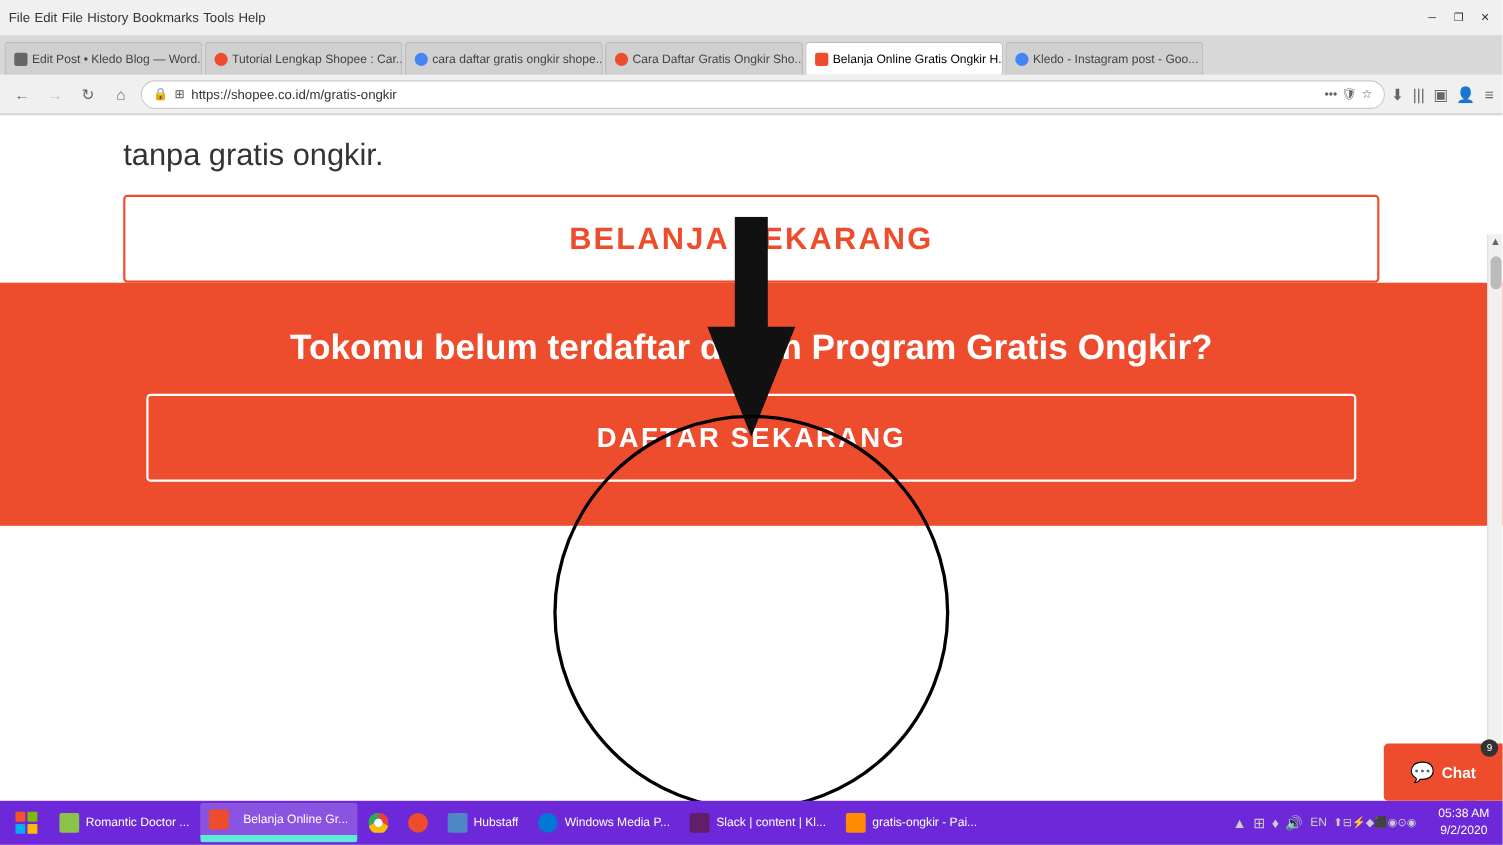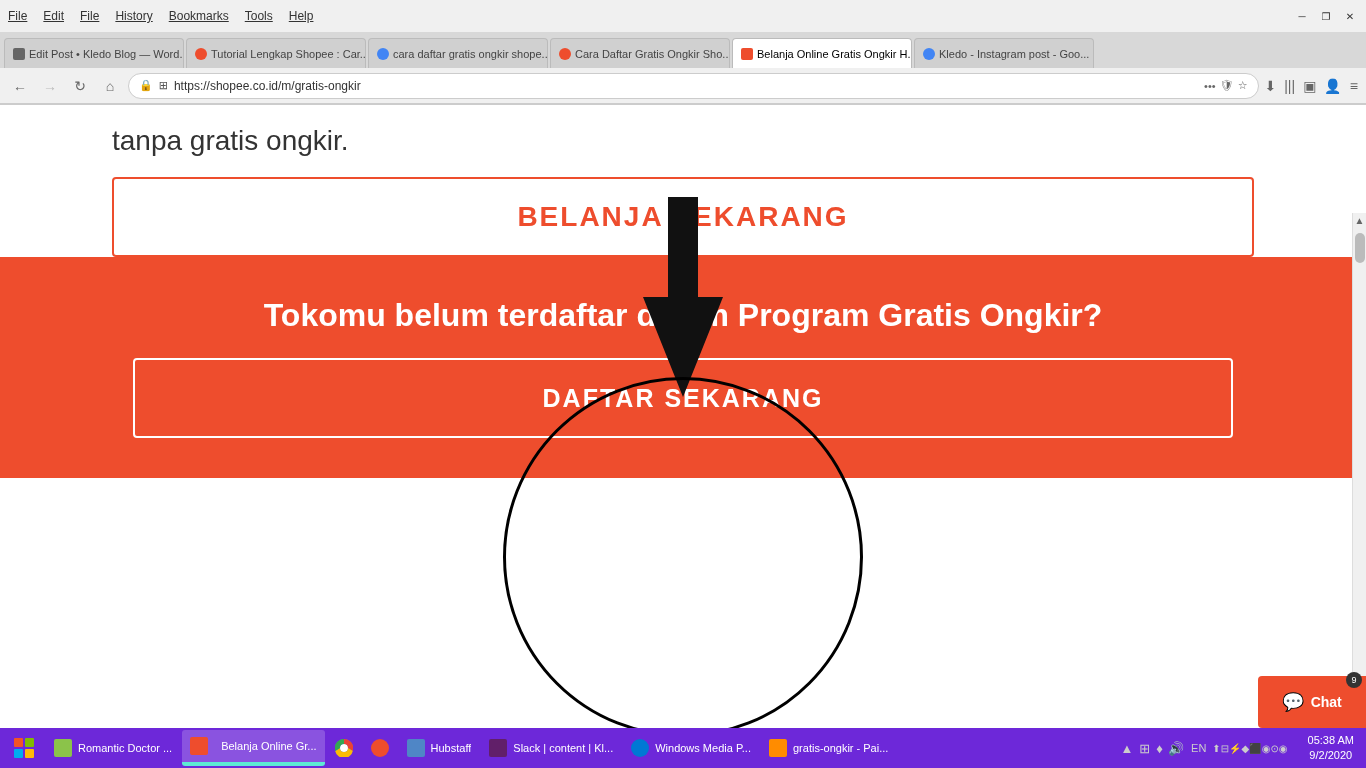--- a/index.html
+++ b/index.html
@@ -7,21 +7,21 @@
 
     
     .browser-chrome { background: #f0f0f0; border-bottom: 1px solid #ccc; }
 
     
     .title-bar {
       display: flex; align-items: center; justify-content: space-between;
       height: 32px; padding: 0 8px; background: #f0f0f0;
     }
     .title-bar-left { display: flex; align-items: center; gap: 8px; font-size: 12px; color: #333; }
-    .title-bar-menu { display: flex; gap: 16px; text-decoration: underline; }
+    .title-bar-menu { display: flex; gap: 4px; }
     .title-bar-menu span { font-size: 12px; color: #333; cursor: default; }
     .title-bar-controls { display: flex; gap: 8px; }
     .title-bar-btn {
       width: 16px; height: 16px; display: flex; align-items: center; justify-content: center;
       font-size: 10px; cursor: pointer; color: #333;
     }
 
     
     .tab-bar {
       display: flex; align-items: flex-end; height: 36px;
@@ -169,21 +169,21 @@
     .win-quad:nth-child(1) { background: #f35325; }
     .win-quad:nth-child(2) { background: #80bb01; }
     .win-quad:nth-child(3) { background: #00adef; }
     .win-quad:nth-child(4) { background: #ffba08; }
 
     .taskbar-item {
       height: 36px; padding: 0 8px; display: flex; align-items: center; gap: 6px;
       cursor: pointer; border-radius: 3px; font-size: 11px; color: #fff;
       max-width: 160px; overflow: hidden;
     }
-    .taskbar-item.active { background: rgba(255,255,255,0.2); border-bottom: 4px solid #5eead4; gap: 13px; }
+    .taskbar-item.active { background: rgba(255,255,255,0.2); border-bottom: 7px solid #5eead4; gap: 13px; }
     .taskbar-icon { width: 18px; height: 18px; flex-shrink: 0; display: flex; align-items: center; justify-content: center; }
     .taskbar-label { font-size: 11px; white-space: nowrap; overflow: hidden; text-overflow: ellipsis; }
 
     .taskbar-right {
       margin-left: auto; display: flex; align-items: center; gap: 4px;
     }
     .sys-tray { display: flex; align-items: center; gap: 6px; padding: 0 8px; }
     .tray-icon { font-size: 13px; color: #ccc; cursor: pointer; }
     .clock { font-size: 11px; color: #fff; text-align: center; padding: 0 8px; line-height: 1.4; }
 
@@ -365,27 +365,27 @@
   <div class="taskbar-item">
     <div class="taskbar-icon" style="background:#ee4d2d;border-radius:50%;width:18px;height:18px;"></div>
   </div>
 
   <div class="taskbar-item">
     <div class="taskbar-icon" style="background:#4f86c6;border-radius:2px;"></div>
     <span class="taskbar-label">Hubstaff</span>
   </div>
 
   <div class="taskbar-item">
+    <div class="taskbar-icon" style="background:#0078d4;border-radius:50%;"></div>
+    <span class="taskbar-label">Windows Media P...</span>
+  </div>
+
+  <div class="taskbar-item">
     <div class="taskbar-icon" style="background:#611f69;border-radius:2px;"></div>
     <span class="taskbar-label">Slack | content | Kl...</span>
-  </div>
-
-  <div class="taskbar-item">
-    <div class="taskbar-icon" style="background:#0078d4;border-radius:50%;"></div>
-    <span class="taskbar-label">Windows Media P...</span>
   </div>
 
   <div class="taskbar-item">
     <div class="taskbar-icon" style="background:#ff8c00;border-radius:2px;"></div>
     <span class="taskbar-label">gratis-ongkir - Pai...</span>
   </div>
 
   <div class="taskbar-right">
     <div class="sys-tray">
       <span class="tray-icon">▲</span>

